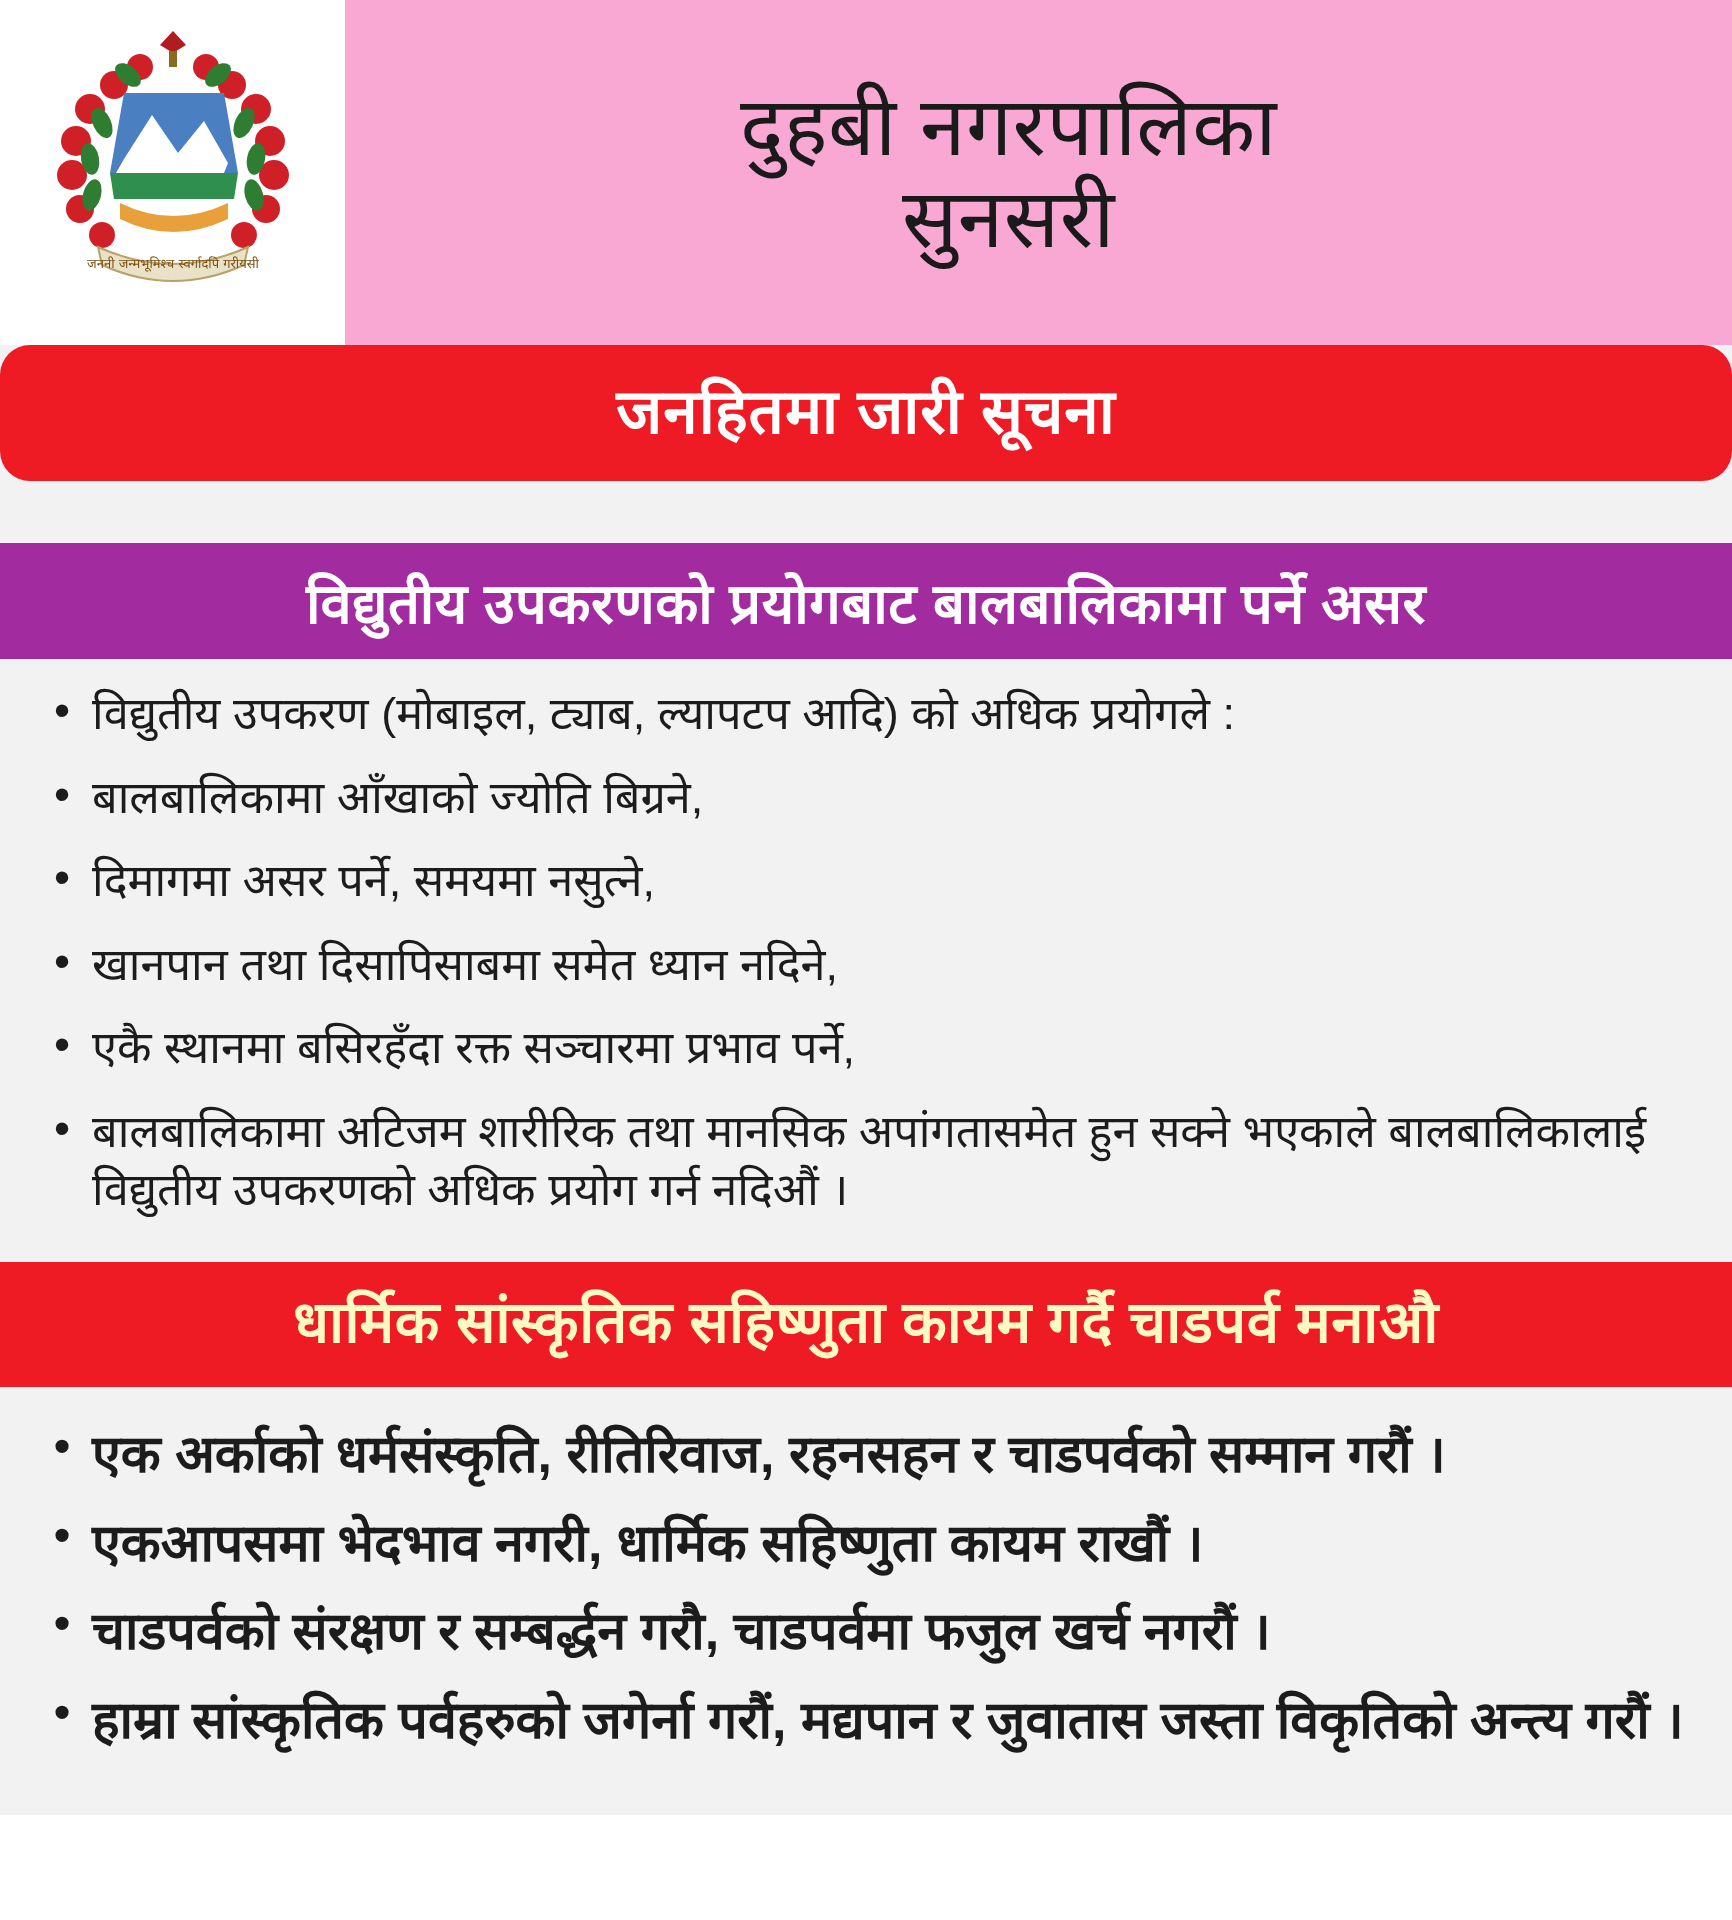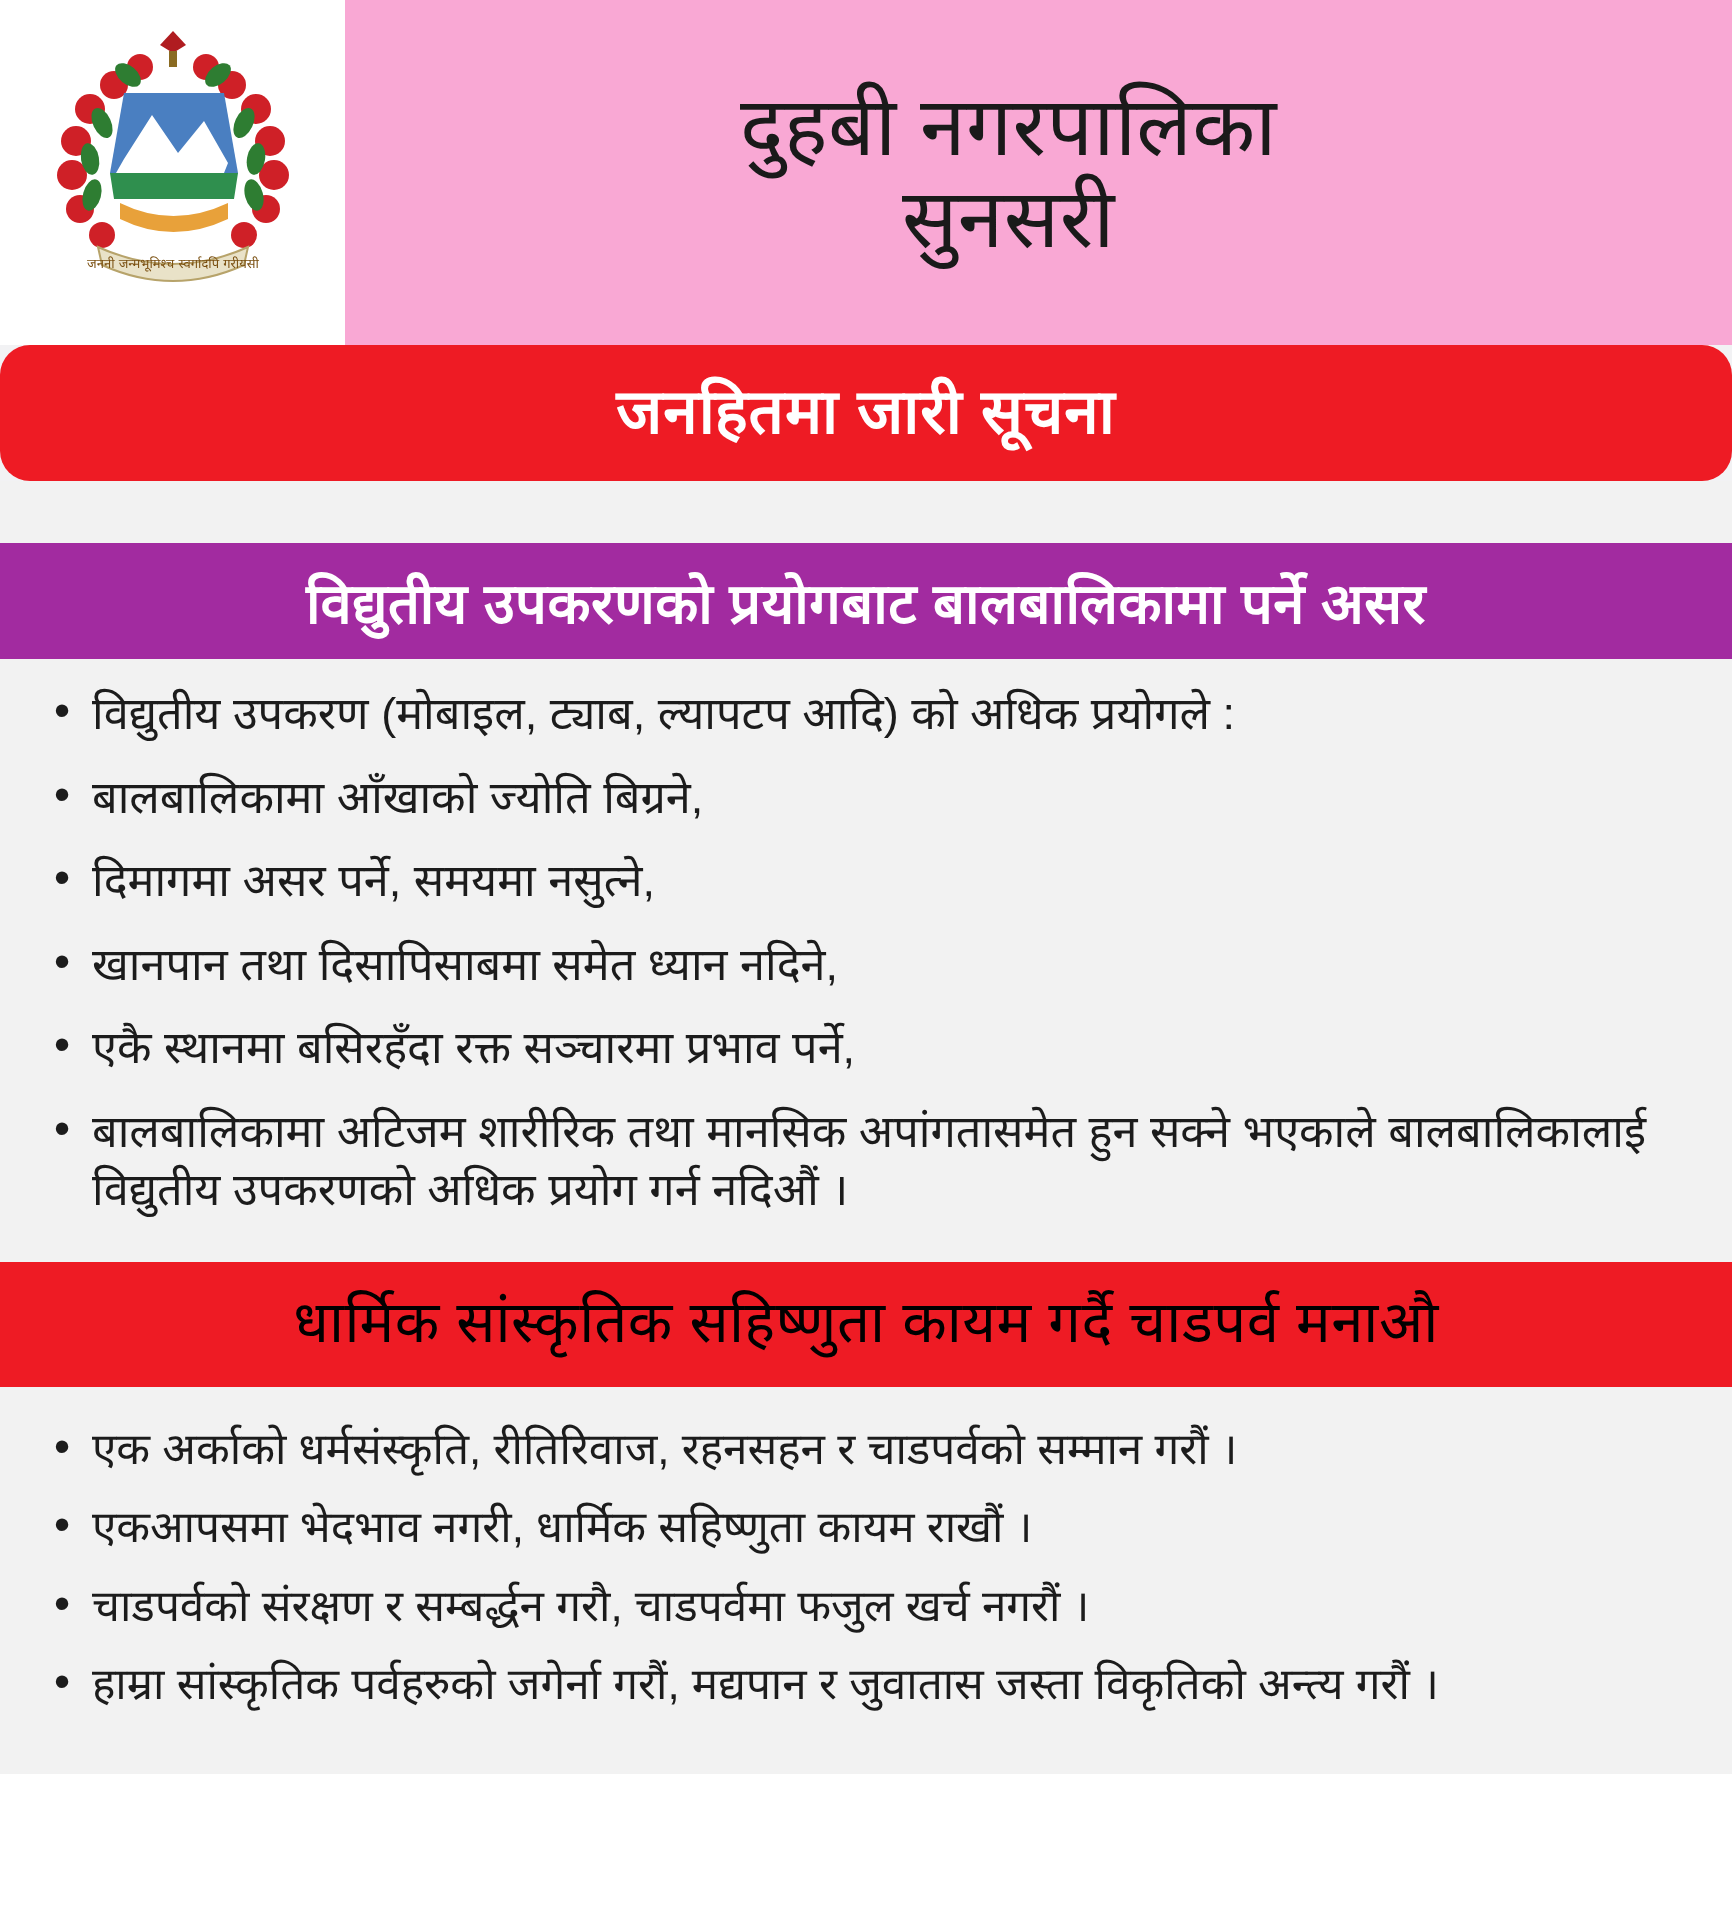--- a/index.html
+++ b/index.html
@@ -82,23 +82,23 @@
   .band-purple {
     background: #a22ba0;
     color: #ffffff;
     font-size: 56px;
     font-weight: 700;
     padding: 20px 12px 20px;
     letter-spacing: .5px;
   }
   .band-red-2 {
     background: #ee1b24;
-    color: #000000;
+    color: #fef9c3;
     font-size: 58px;
-    font-weight: 400;
+    font-weight: 700;
     padding: 18px 16px 28px;
     letter-spacing: .5px;
   }
 
   
   .section-body {
     background: #f2f2f2;
     padding: 26px 44px 18px 44px;
   }
   .section-body.second {
@@ -114,21 +114,22 @@
     position: relative;
     padding-left: 48px;
     margin: 0 0 26px 0;
     font-size: 45px;
     line-height: 1.28;
     color: #1c1c1c;
     font-weight: 400;
   }
   ul.points.tight li {
     margin-bottom: 22px;
-    font-size: 44px;
+    font-size: 52px;
+    font-weight: bold;
   }
   ul.points li::before {
     content: "\2022";
     position: absolute;
     left: 10px;
     top: -4px;
     font-size: 46px;
     line-height: 1.3;
     color: #1c1c1c;
   }

